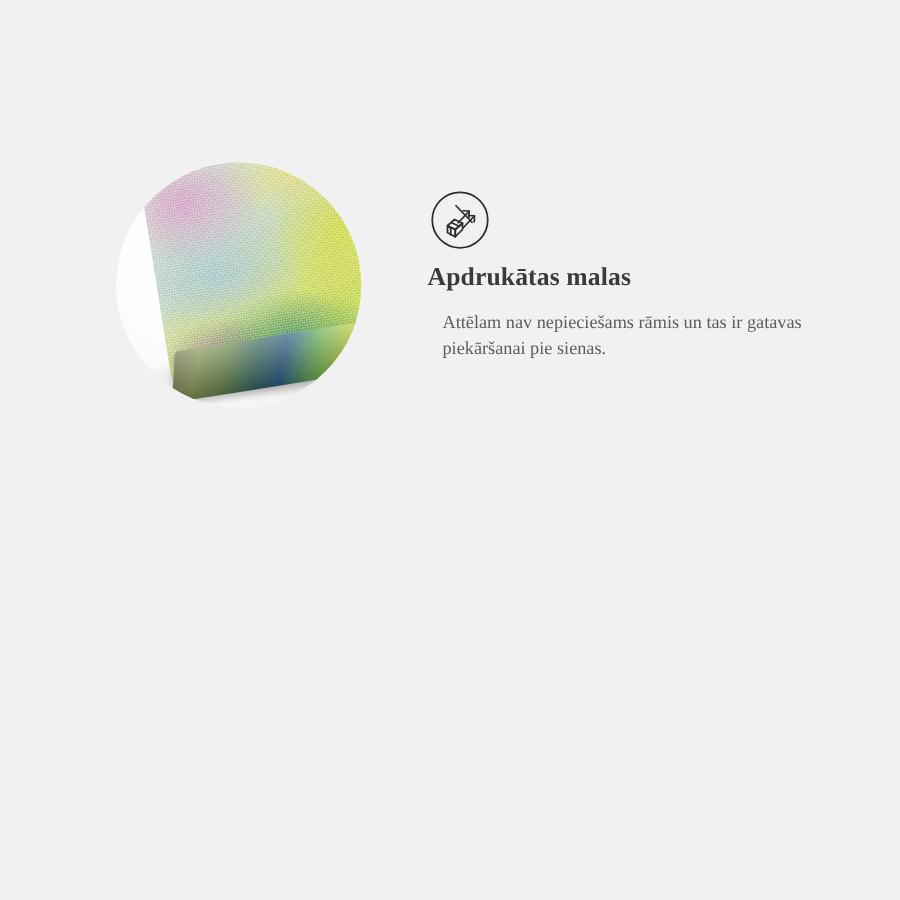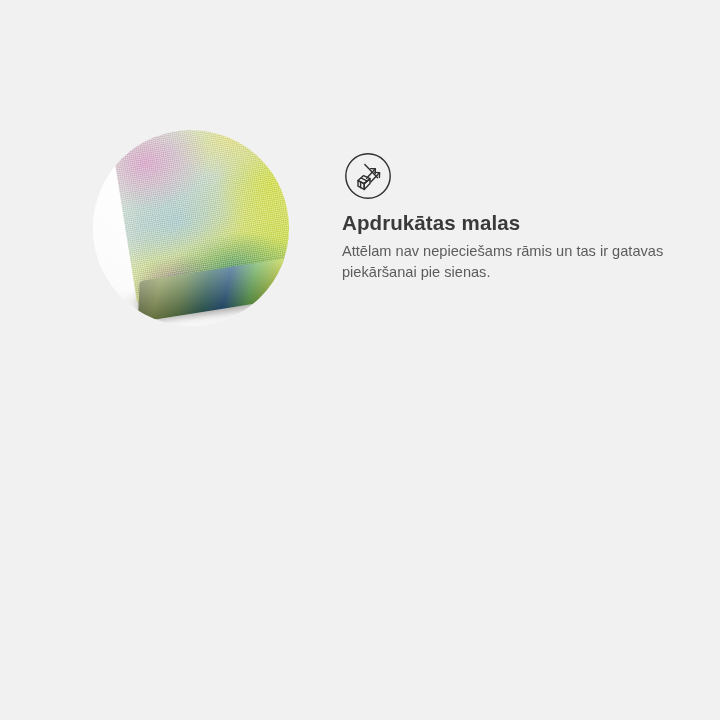--- a/index.html
+++ b/index.html
@@ -21,21 +21,21 @@
     width: 720px;
     height: 720px;
     background: #f1f1f1;
   }
 
   
   .feature {
     position: absolute;
     display: block;
   }
-  .feature-1 { left: 0; top: 0; width: 720px; height: 340px; }
+  .feature-1 { left: 0; top: 0; width: 720px; height: 340px; font-family: Liberation Serif, serif; }
   .feature-2 { left: 0; top: 340px; width: 720px; height: 340px; }
 
   
   .photo {
     position: absolute;
     border-radius: 50%;
     overflow: hidden;
   }
 
   
@@ -131,21 +131,21 @@
 
   .feature-title {
     margin: 0 0 5px 0;
     font-size: 20.5px;
     font-weight: 600;
     line-height: 1.25;
     letter-spacing: .1px;
     color: #3a3a3a;
   }
   .feature-body {
-    margin: 0;
+    margin: 12px;
     font-size: 14.6px;
     font-weight: 400;
     line-height: 1.45;
     color: #5c5c5c;
   }
 </style>
 </head>
 <body>
 
 <div class="page">

